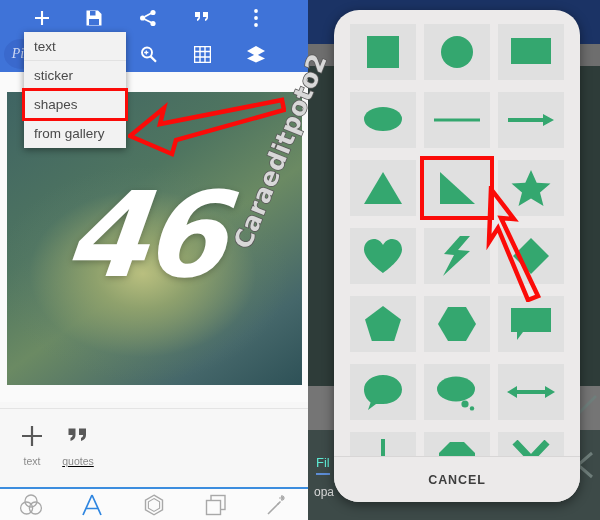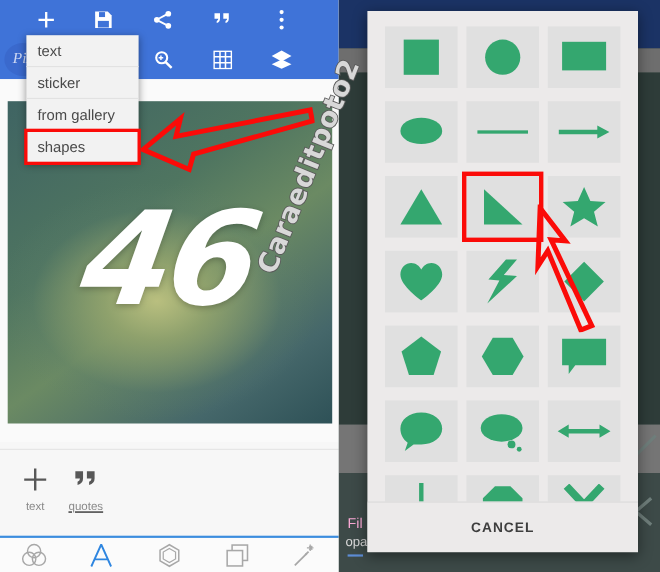--- a/index.html
+++ b/index.html
@@ -114,31 +114,31 @@
   #right-panel {
     position: absolute; left: 308px; top: 0; width: 292px; height: 520px;
     overflow: hidden; background: #3c4a48;
   }
   #rp-top { position: absolute; left: 0; top: 0; width: 292px; height: 44px; background: #1b3365; }
   #rp-gray { position: absolute; left: 0; top: 44px; width: 292px; height: 22px; background: #6e6e6e; }
   #rp-photo { position: absolute; left: 0; top: 66px; width: 292px; height: 320px; background: #2e3c39; }
   #rp-gray2 { position: absolute; left: 0; top: 386px; width: 292px; height: 44px; background: #757575; }
   #rp-bottom { position: absolute; left: 0; top: 430px; width: 292px; height: 90px; background: #3d4a48; }
   #rp-filters-label {
-    position: absolute; left: 8px; top: 468px; font-size: 13px; color: #f9a8d4;
-    border-bottom: 2px solid #5d8dd6; padding-bottom: 21px;
+    position: absolute; left: 8px; top: 455px; font-size: 13px; color: #5eead4;
+    border-bottom: 2px solid #5d8dd6; padding-bottom: 3px;
   }
   #rp-opacity-label { position: absolute; left: 6px; top: 485px; font-size: 12px; color: #d8d8d8; }
   .rp-chevron { position: absolute; color: #7d8c89; }
 
   
   #shapes-dialog {
     position: absolute; left: 334px; top: 10px; width: 246px; height: 492px;
     background: #eceaea; box-shadow: 0 3px 12px rgba(0,0,0,0.45);
-    z-index: 30; overflow: hidden;
+    z-index: 30; overflow: hidden; border-radius: 25px;
   }
   #shapes-scroll {
     position: absolute; left: 0; top: 0; width: 246px; height: 446px;
     overflow: hidden; padding: 14px 16px 0 16px;
   }
   #shapes-grid {
     display: grid; grid-template-columns: repeat(3, 66px);
     gap: 12px 8px;
   }
   .shape-cell {
@@ -294,22 +294,22 @@
             <path d="M4 22 L15 11" stroke="#a8a8a8" stroke-width="1.6"></path>
             <path d="M18 3 V9 M15 6 H21 M17.2 4.2 L19.8 7.8 M19.8 4.2 L17.2 7.8" stroke="#a8a8a8" stroke-width="1.2"></path>
             <path d="M13.5 12.5 L16.5 9.5" stroke="#a8a8a8" stroke-width="1.6"></path>
           </svg>
       </div>
     </div>
 
     <div id="add-menu">
       <div class="menu-item">text</div>
       <div class="menu-item">sticker</div>
+      <div class="menu-item highlight">shapes</div>
       <div class="menu-item">from gallery</div>
-      <div class="menu-item highlight">shapes</div>
     </div>
   </div>
 
   <div id="right-panel">
     <div id="rp-top"></div>
     <div id="rp-gray"></div>
     <div id="rp-photo"></div>
     <div id="rp-gray2"></div>
     <div id="rp-bottom"></div>
     <div id="rp-filters-label">Fil</div>

